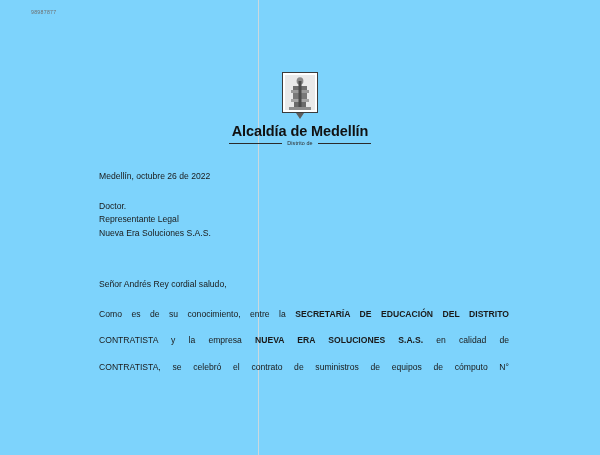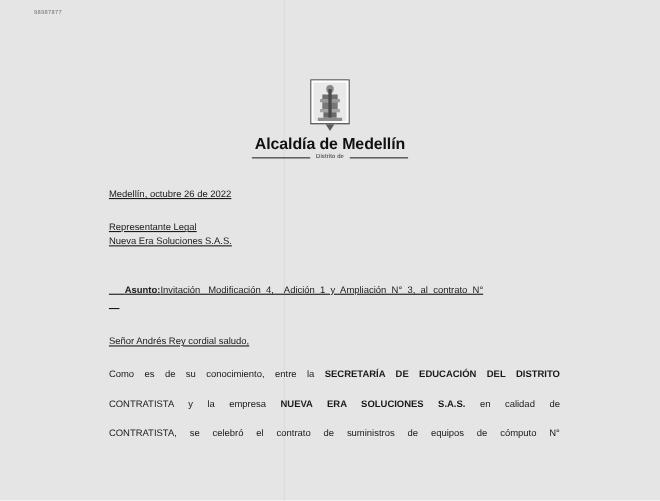--- a/index.html
+++ b/index.html
@@ -14,21 +14,21 @@
     overflow: hidden;
     font-family: "Liberation Sans", sans-serif;
     color: #1a1a1a;
     -webkit-font-smoothing: antialiased;
   }
 
   
   .page {
     position: absolute;
     inset: 0;
-    background: #e5e5e5;
+    background: #7dd3fc;
   }
 
   
   .fold-line {
     position: absolute;
     top: 0;
     bottom: 0;
     left: 258px;
     width: 1px;
     background: #d8d8d8;
@@ -102,21 +102,21 @@
   
   .content {
     position: absolute;
     left: 99px;
     top: 170px;
     width: 410px;
     font-size: 8.6px;
     line-height: 13.2px;
     color: #1a1a1a;
   }
-  .content p { margin: 0; text-decoration: underline; }
+  .content p { margin: 0; }
   .spacer-md { height: 17px; }
   .spacer-lg { height: 21px; }
 
   .line { white-space: pre-wrap; }
   .b { font-weight: bold; }
 
   .justified {
     text-align: justify;
     text-justify: inter-word;
   }
@@ -167,28 +167,26 @@
     </div>
 
   </div>
 
   <div class="content">
 
     <p class="line">Medellín, octubre 26 de 2022</p>
 
     <div class="spacer-md"></div>
 
+    <p class="line">Doctor.</p>
     <p class="line">Representante Legal</p>
     <p class="line">Nueva Era Soluciones S.A.S.</p>
 
     <div class="spacer-md"></div>
 
-    <p class="line">
-      <span class="b">Asunto:</span><span>Invitación   Modificación  4,    Adición  1  y  Ampliación  N°  3,  al  contrato  N°</span>
-    </p>
 
     <div class="spacer-lg"></div>
 
     <p class="line">Señor Andrés Rey cordial saludo,</p>
 
     <div class="spacer-md"></div>
 
     <div class="justified">
       <span class="jline"><span>Como es de su conocimiento, entre la </span><span class="b">SECRETARÍA DE EDUCACIÓN DEL DISTRITO</span></span>
       <span class="jline"><span>CONTRATISTA  y  la   empresa  </span><span class="b">NUEVA  ERA  SOLUCIONES  S.A.S.</span><span>  en  calidad  de</span></span>

